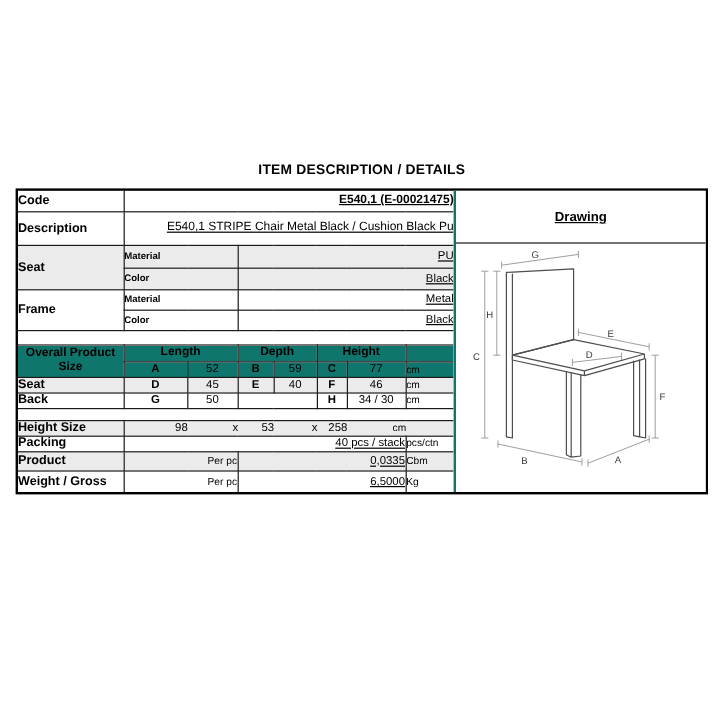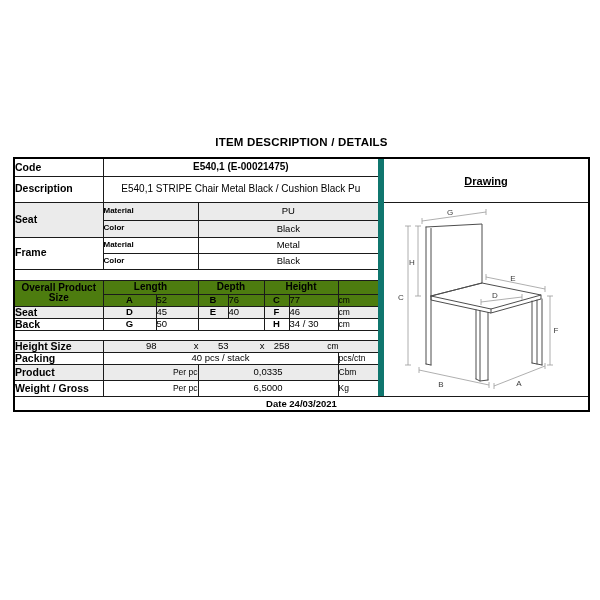--- a/index.html
+++ b/index.html
@@ -4,53 +4,53 @@
 <style>
   * { box-sizing: border-box; margin: 0; padding: 0; }
   html, body { background: #ffffff; }
   body { width: 600px; height: 600px; font-family: "Liberation Sans", sans-serif; color: #000; }
   .page { position: relative; width: 600px; height: 600px; background: #fff; overflow: hidden; }
 
   .title { position: absolute; left: 13px; top: 136px; width: 577px; text-align: center;
            font-weight: bold; font-size: 11.5px; letter-spacing: .2px; }
 
   .frame { position: absolute; left: 13px; top: 157px; width: 577px; height: 255px;
-           border: 2px solid #000; display: flex; flex-direction: column; background: #fff; }
+           border: 2px solid #000; display: flex; flex-direction: row; background: #fff; }
   .main  { flex: 1; display: flex; min-height: 0; }
 
   table.spec { width: 363px; border-collapse: collapse; table-layout: fixed; height: 100%; }
   .spec th, .spec td { border: 1px solid #1a1a1a; vertical-align: middle; overflow: hidden;
                        line-height: 1.05; padding: 0; }
   .spec tr:first-child > * { border-top: none; }
   .spec tr:last-child  > * { border-bottom: none; }
   .spec tr > *:first-child { border-left: none; }
   .spec tr > *:last-child  { border-right: none; }
 
   .rlabel { text-align: left; font-weight: bold; font-size: 10.5px; padding: 1px 4px; }
-  .c      { text-align: center; }
+  .c      { text-align: right; text-decoration: underline; }
   .big    { font-size: 10px; }
   .bold   { font-weight: bold; }
   .val    { font-size: 9.5px; font-weight: normal; }
   .small  { font-size: 8px; font-weight: bold; text-align: left; }
   .small2 { font-size: 8.5px; font-weight: normal; text-align: right; }
   .key    { font-size: 9.5px; font-weight: bold; text-align: center; }
-  .num    { font-size: 9.5px; font-weight: normal; }
+  .num    { font-size: 9.5px; font-weight: normal; text-align: center; }
   .unit   { font-size: 8.5px; font-weight: normal; text-align: left; padding-left: 3px; }
   .shade  { background: #ebebeb; }
-  .yellow { background: #4d7c0f; }
+  .yellow { background: #0f766e; }
   .ovsize { font-size: 10px; font-weight: bold; text-align: center; line-height: 1.2; }
   .yhead  { font-size: 10px; font-weight: bold; text-align: center; }
   .gap td { border-left: none; border-right: none; }
 
   .psflex { display: flex; align-items: center; height: 100%; font-size: 9.5px; }
   .psflex span { display: block; text-align: right; }
   .ps1 { width: 53px; } .ps2 { width: 42px; } .ps3 { width: 30px; }
   .ps4 { width: 36px; } .ps5 { width: 25px; } .ps6 { width: 49px; font-size: 8.5px; }
 
-  .drawing-col { flex: 1; display: flex; flex-direction: column; border-left: 6px solid #0f766e; background: #fff; text-decoration: underline; }
+  .drawing-col { flex: 1; display: flex; flex-direction: column; border-left: 2px solid #0f766e; background: #fff; text-decoration: underline; }
   .drawing-header { height: 44px; border-bottom: 1px solid #1a1a1a; display: flex;
                     align-items: center; justify-content: center; font-weight: bold; font-size: 11px; }
   .chair-area { flex: 1; position: relative; }
   .chair-area svg { position: absolute; left: 0; top: 0; }
 
   .date-row { height: 14px; border-top: 1px solid #1a1a1a; text-align: center;
               font-weight: bold; font-size: 9.5px; line-height: 13px; }
 
   .chair-line { stroke: #4d4d4d; stroke-width: 1; fill: none; stroke-linecap: round; stroke-linejoin: round; }
   .dim-line   { stroke: #9a9a9a; stroke-width: 0.8; fill: none; }
@@ -111,21 +111,21 @@
             <th class="ovsize" rowspan="2">Overall Product Size</th>
             <td colspan="2" class="yhead">Length</td>
             <td colspan="2" class="yhead">Depth</td>
             <td colspan="2" class="yhead">Height</td>
             <td></td>
           </tr>
           <tr style="height:12px" class="yellow">
             <td class="key">A</td>
             <td class="num">52</td>
             <td class="key">B</td>
-            <td class="num">76</td>
+            <td class="num">59</td>
             <td class="key">C</td>
             <td class="num">77</td>
             <td class="unit">cm</td>
           </tr>
           <tr style="height:12px" class="shade">
             <th class="rlabel">Seat</th>
             <td class="key">D</td>
             <td class="num">45</td>
             <td class="key">E</td>
             <td class="num">40</td>
@@ -207,16 +207,15 @@
             <text class="dim-text" x="111" y="95">D</text>
             <text class="dim-text" x="172" y="130">F</text>
             <text class="dim-text" x="57" y="184">B</text>
             <text class="dim-text" x="135" y="183">A</text>
           </svg>
         </div>
       </div>
 
     </div>
 
-    <div class="date-row">Date 24/03/2021</div>
   </div>
 
 </div>
 
 </body></html>

